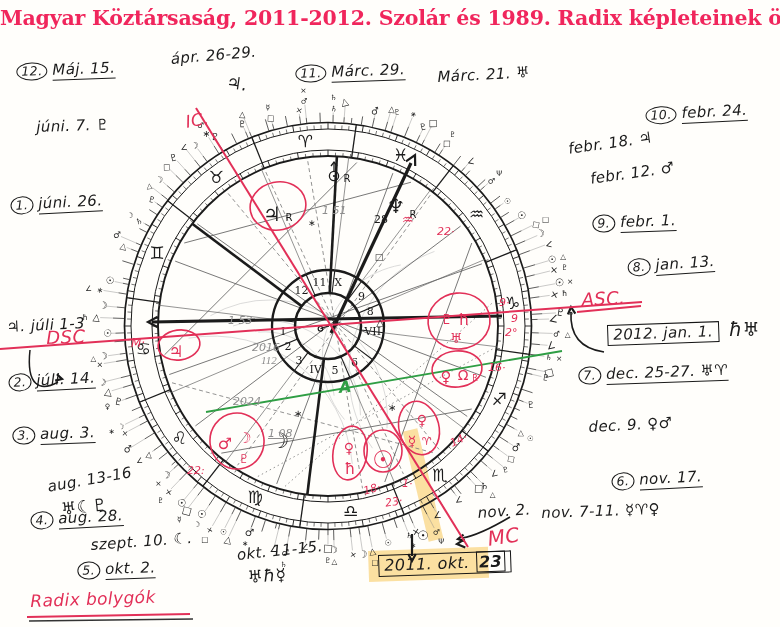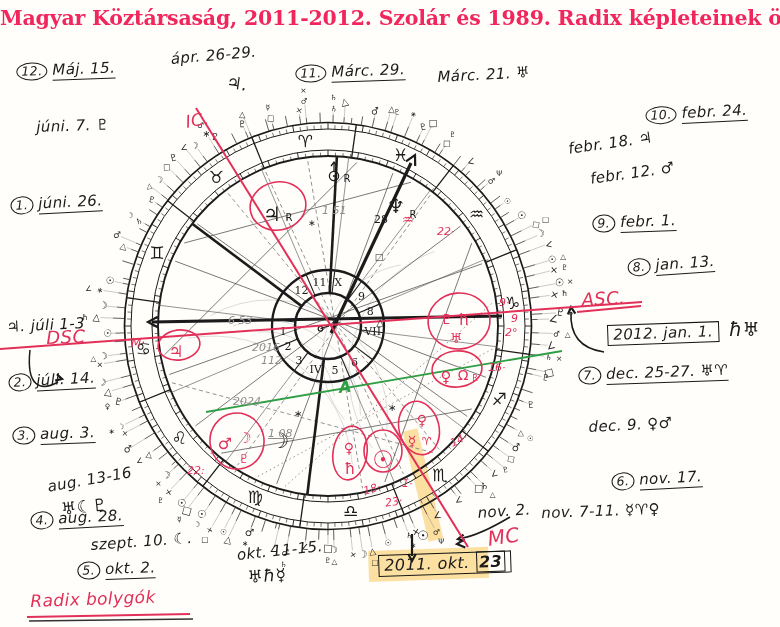--- a/index.html
+++ b/index.html
@@ -903,18 +903,18 @@
       <div class="deg" style="left: 505px; top: 326px;">2°</div>
       <div class="deg" style="left: 488px; top: 361px;">16·</div>
       <div class="deg" style="left: 448px; top: 438px; transform: rotate(-25deg);">14·</div>
       <div class="deg" style="left: 402px; top: 477px;">1·</div>
       <div class="deg" style="left: 362px; top: 485px; transform: rotate(-15deg);">18·</div>
       <div class="deg" style="left: 384px; top: 497px; transform: rotate(-10deg);">23·</div>
       <div class="deg" style="left: 187px; top: 464px;">22:</div>
       <div class="deg" style="left: 131px; top: 336px; font-size: 12px;">M·</div>
       <div class="faint" style="left: 233px; top: 395px;">2024</div>
       <div class="faint" style="left: 268px; top: 427px; text-decoration: underline;">1 08</div>
-      <div class="faint" style="left: 261px; top: 354px;">112</div>
-      <div class="faint" style="left: 228px; top: 314px;">6 53</div>
+      <div class="faint" style="left: 261px; top: 354px; font-family: Liberation Serif, serif;">112</div>
+      <div class="faint" style="left: 228px; top: 314px;">1 53</div>
       <div class="faint" style="left: 252px; top: 341px;">2016</div>
       <div class="faint" style="left: 322px; top: 204px;">1 51</div>
     </div>
 </div>
 
 </body></html>

